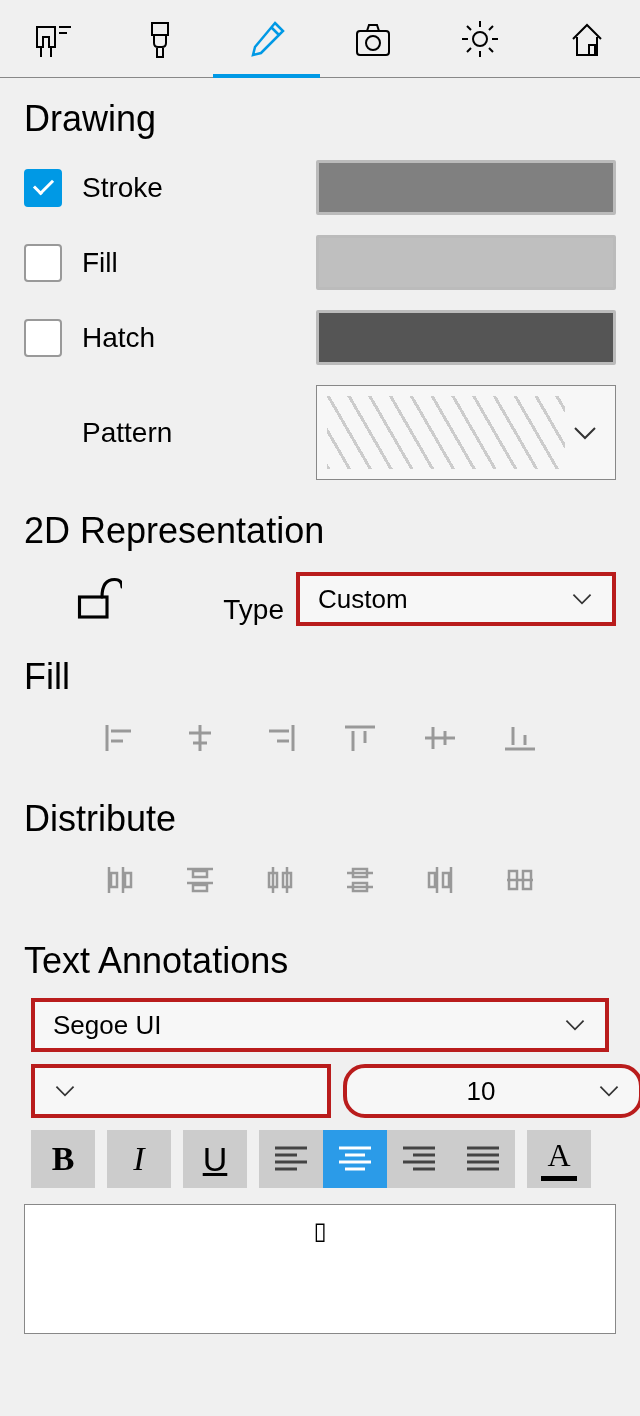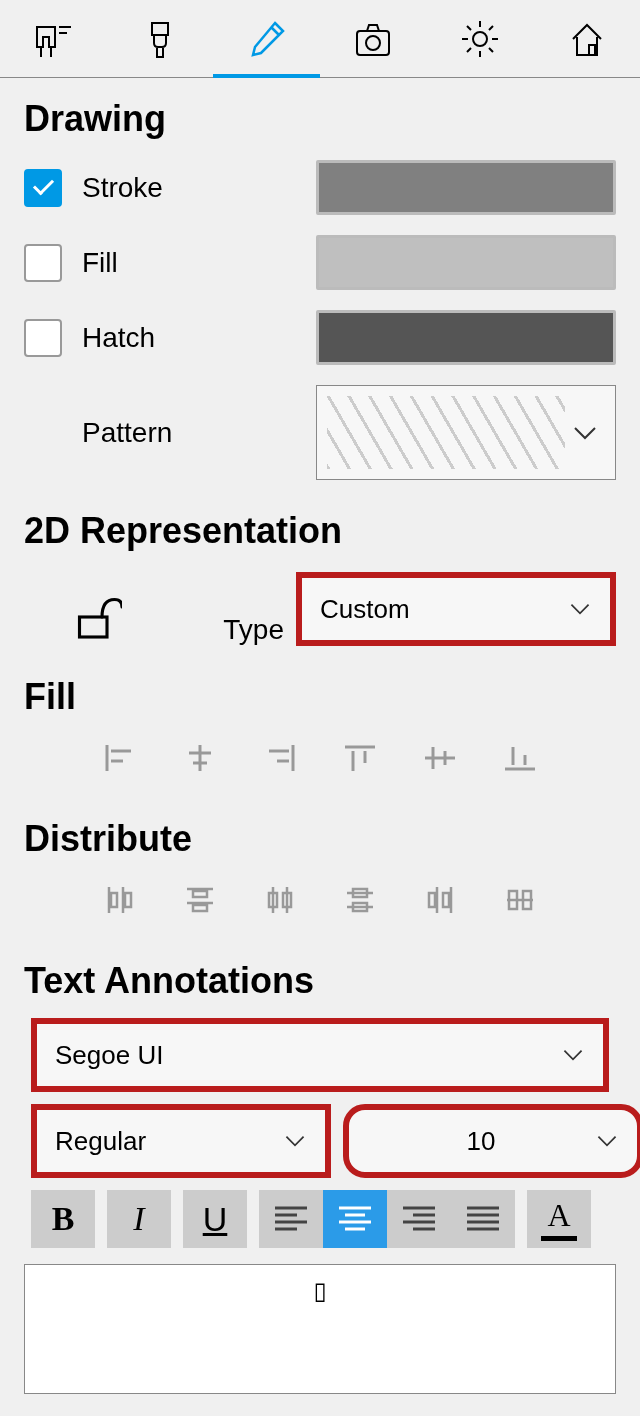--- a/index.html
+++ b/index.html
@@ -31,21 +31,21 @@
     bottom: -1px;
     left: 0;
     right: 0;
     height: 4px;
     background: #0099e5;
   }
   .tab svg { width: 40px; height: 40px; }
   .tab.active svg { stroke: #0099e5; }
   .section-title {
     font-size: 36px;
-    font-weight: 700;
+    font-weight: 400;
     padding: 20px 24px 10px 24px;
   }
   .row {
     display: flex;
     align-items: center;
     padding: 10px 24px;
     min-height: 60px;
   }
   .checkbox {
     width: 38px;
@@ -103,23 +103,23 @@
   }
   .chev svg { width: 28px; height: 18px; }
   .lock-row {
     display: flex;
     align-items: flex-end;
     padding: 10px 24px;
     gap: 12px;
     margin-left: 48px;
   }
   .select {
-    border: 6px solid #b91c1c;
+    border: 4px solid #b91c1c;
     background: #f7f7f7;
-    height: 74px;
+    height: 54px;
     display: flex;
     align-items: center;
     padding: 0 18px;
     font-size: 26px;
     cursor: pointer;
     flex: 1;
   }
   .select .sel-text { flex: 1; }
   .icon-row {
     display: flex;
@@ -351,21 +351,20 @@
   <div class="select">
     <span class="sel-text">Segoe UI</span>
     <svg width="24" height="16" viewBox="0 0 28 18" fill="none" stroke="#333" stroke-width="2">
         <path d="M4 4 L14 14 L24 4"></path>
       </svg>
   </div>
 </div>
 
 <div class="style-row">
   <div class="select">
-    <span class="sel-text">Regular</span>
     <svg width="24" height="16" viewBox="0 0 28 18" fill="none" stroke="#333" stroke-width="2">
         <path d="M4 4 L14 14 L24 4"></path>
       </svg>
   </div>
   <div class="select size-sel">
     <span class="sel-text" style="text-align:center">10</span>
     <svg width="24" height="16" viewBox="0 0 28 18" fill="none" stroke="#333" stroke-width="2">
         <path d="M4 4 L14 14 L24 4"></path>
       </svg>
   </div>

